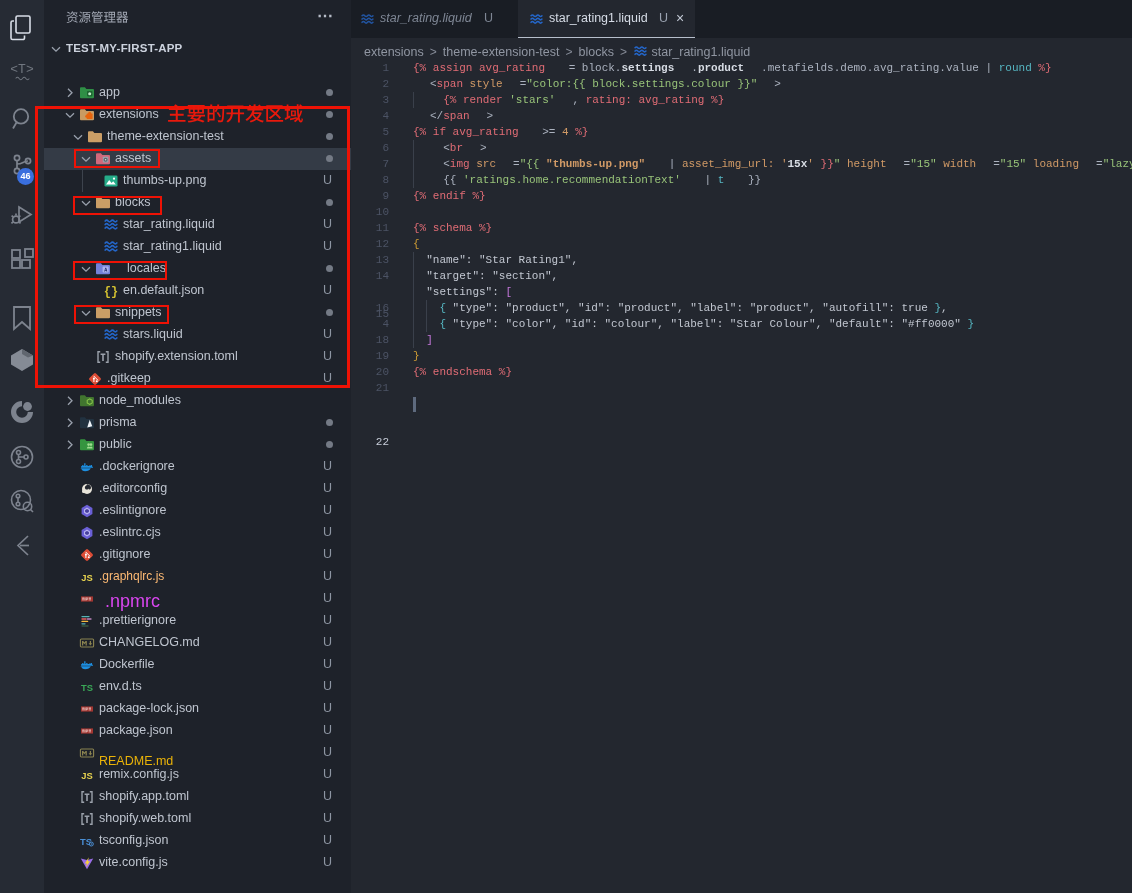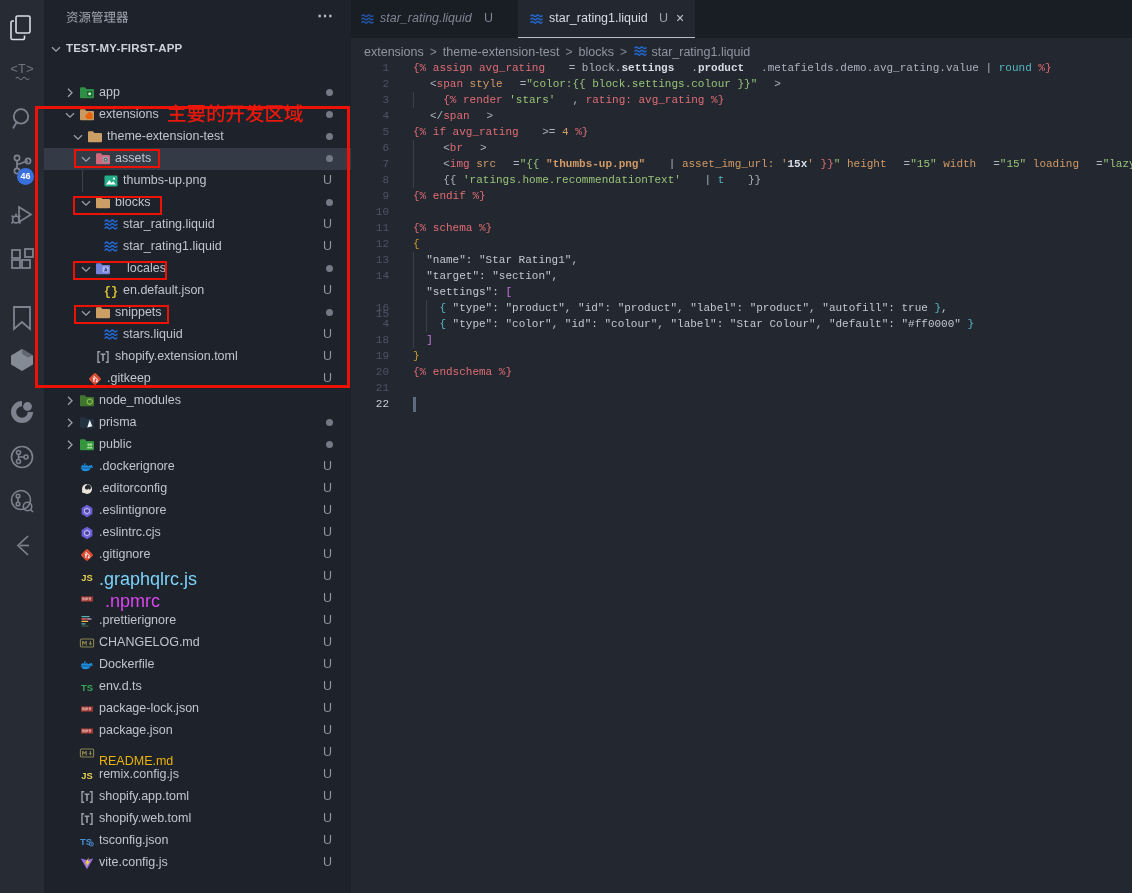--- a/index.html
+++ b/index.html
@@ -6,21 +6,21 @@
 .g  { color:#98c379; }
 .o  { color:#d19a66; }
 .c  { color:#56b6c2; }
 .w  { color:#abb2bf;padding-left:17px; }
 .wb { color:#d7dce4; font-weight:bold; }
 .ob { color:#d19a66; font-weight:bold; }
 .j  { color:#c2c7d1; }
 .m  { color:#c678dd; }
 .gd { color:#ce9c34; }
 .ln { position:absolute; width:38px; text-align:right; font:11px "Liberation Mono",monospace; line-height:16px; color:#4c5365; }
-.lnact { position:absolute; width:38px; text-align:right; font:11px "Liberation Mono",monospace; line-height:16px; color:#c9cfdb; }
+.lnact { position:absolute; width:38px; text-align:right; font:11px "Liberation Mono",monospace; line-height:16px; color:#c9cfdb;margin-top:38px; }
 .cl { position:absolute; left:62px; font:11px "Liberation Mono",monospace; line-height:16px; white-space:pre; }
 .bsep { color:#848a96; margin:0 6px; font-size:12px; }
 </style></head>
 <body>
 
 <div style="position:absolute;left:0;top:0;width:44px;height:893px;background:#262b34;">
   <div style="position:absolute;left:9px;top:14px;"><svg width="26" height="28" viewBox="0 0 26 28" fill="none" stroke="#d8dde6" stroke-width="1.6">
         <rect x="7" y="2" width="14" height="17" rx="1.5"></rect>
         <path d="M5 7 H3.5 A1.5 1.5 0 0 0 2 8.5 V 24 A1.5 1.5 0 0 0 3.5 25.5 H 14 A1.5 1.5 0 0 0 15.5 24 V 21.5" fill="none"></path>
       </svg></div>
@@ -333,21 +333,21 @@
           <circle cx="9.8" cy="10.3" r="1" fill="#fff"></circle>
           <path d="M6.9 7.4v3.6" stroke="#fff" stroke-width="1"></path>
         </svg></span>
       <span style="position:absolute;left:55px;top:3px;font-size:12.5px;color:#bfc5cf;white-space:nowrap;">.gitignore</span>
       <span style="position:absolute;left:279px;top:3px;font-size:12.5px;color:#8e96a3;">U</span>
     </div>
 <div style="position:absolute;left:0;top:566px;width:307px;height:22px;">
       <span style="position:absolute;left:35px;top:3px;"><svg width="16" height="16" viewBox="0 0 16 16">
           <text x="8" y="11.6" font-family="Liberation Sans" font-size="9.4" font-weight="bold" fill="#e7d34f" text-anchor="middle">JS</text>
         </svg></span>
-      <span style="position:absolute;left:55px;top:3px;font-size:18px;color:#7dd3fc;white-space:nowrap;">.graphqlrc.js</span>
+      <span style="position:absolute;left:55px;top:3px;font-size:12px;color:#fdba74;white-space:nowrap;">.graphqlrc.js</span>
       <span style="position:absolute;left:279px;top:3px;font-size:12.5px;color:#8e96a3;">U</span>
     </div>
 <div style="position:absolute;left:0;top:588px;width:307px;height:22px;">
       <span style="position:absolute;left:35px;top:3px;"><svg width="16" height="16" viewBox="0 0 16 16">
           <rect x="2" y="5.4" width="12" height="5.2" fill="#a33631"></rect>
           <g fill="#e0b6b3">
             <path d="M3.2 6.4h2.4v3.2H4.4V7.4h-.6v2.2h-.6zM6.4 6.4h2.4v2.4h-1.2v.8H6.4zm1.2.9v.7h.5v-.7zM9.6 6.4H12v3.2h-.6V7.4h-.5v2.2h-.6V7.4h-.5v2.2h-.2z"></path>
           </g>
         </svg></span>
       <span style="position:absolute;left:61px;top:3px;font-size:18px;color:#d946ef;white-space:nowrap;">.npmrc</span>

